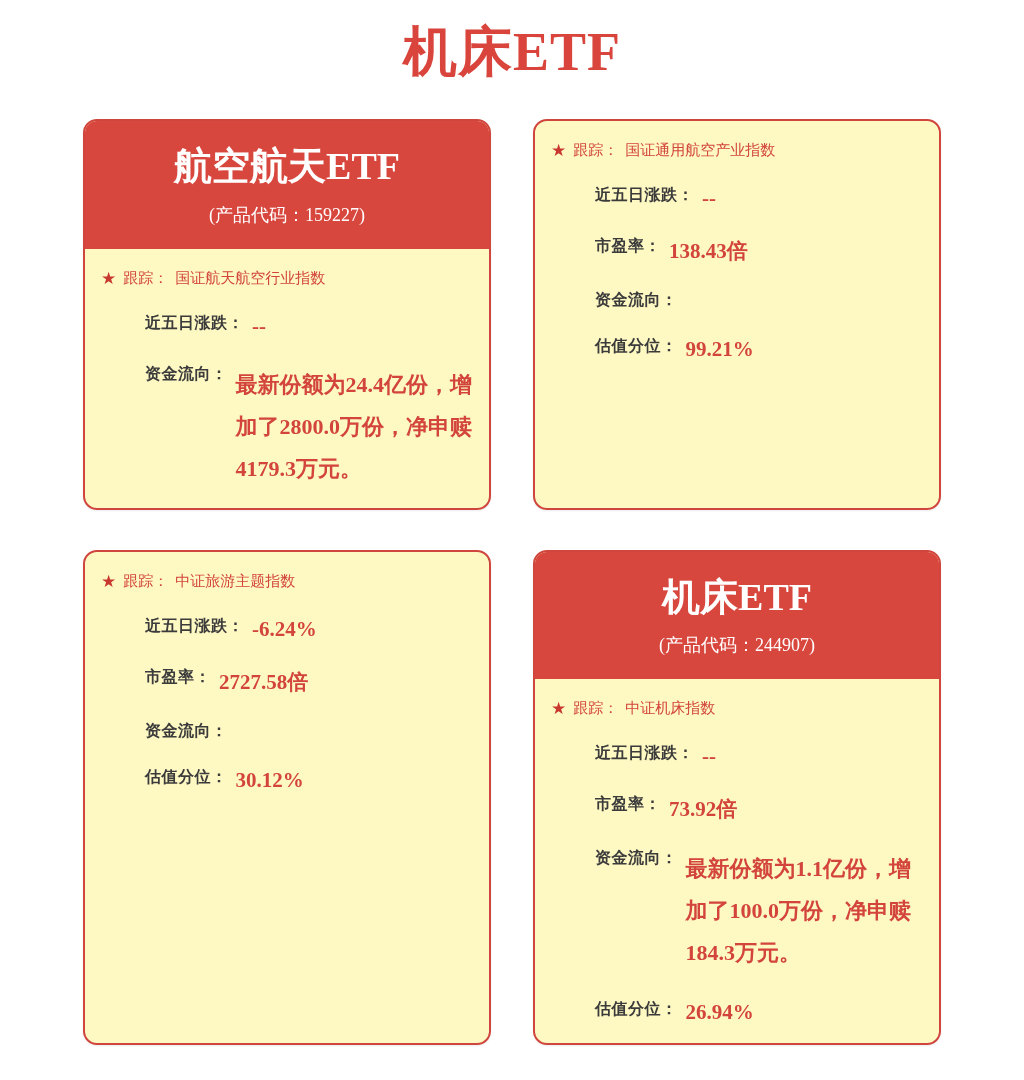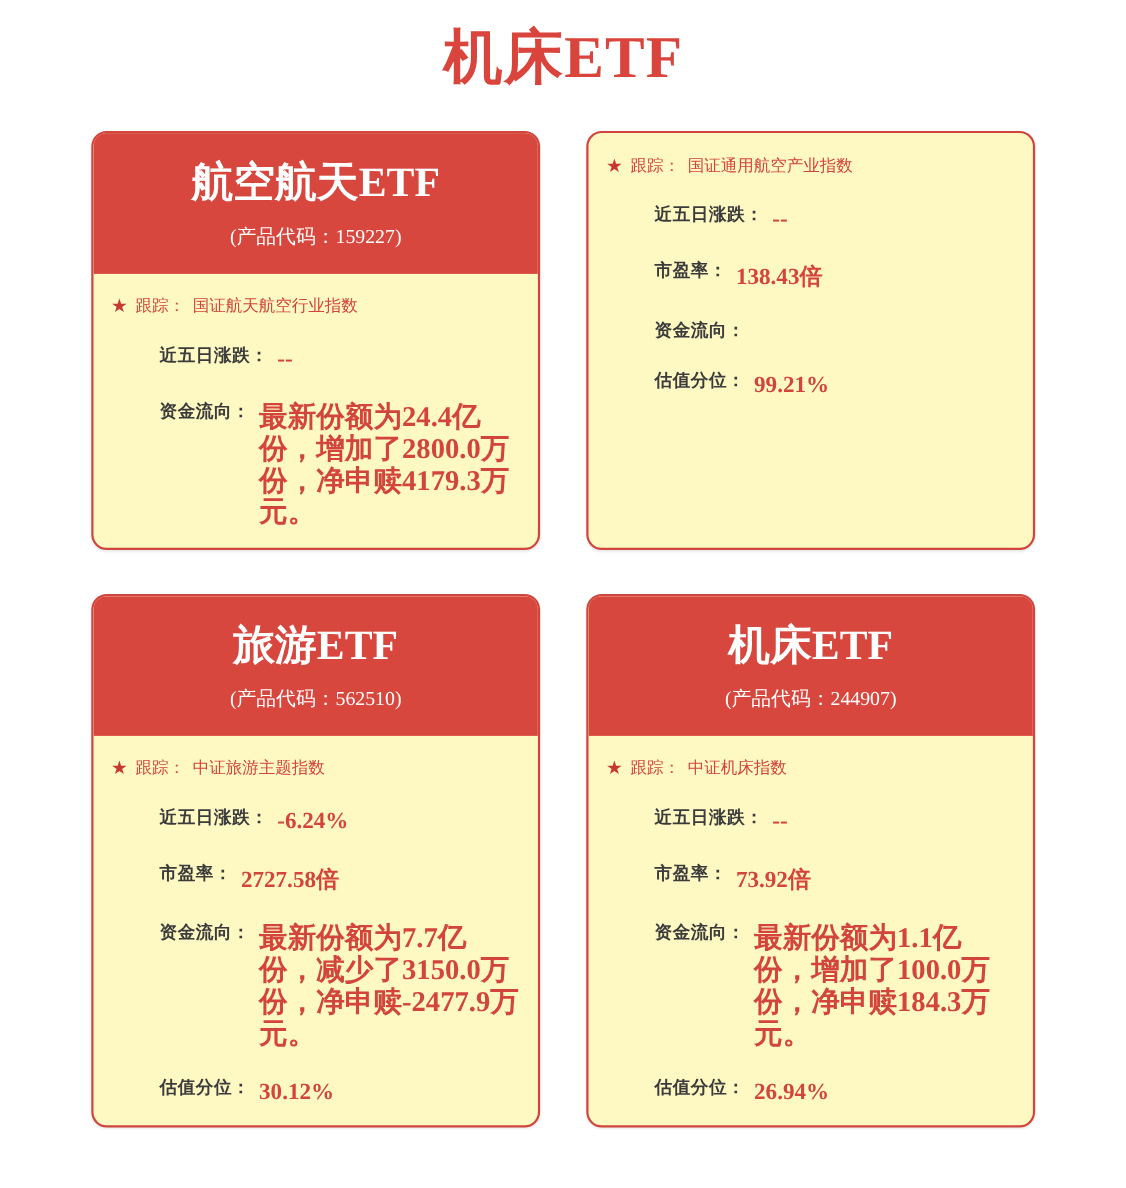--- a/index.html
+++ b/index.html
@@ -87,22 +87,22 @@
     margin-left: 44px;
   }
   .metric-value {
     font-size: 21px;
     font-weight: bold;
     color: #d2443c;
     font-family: "Liberation Serif", serif;
     padding-top: 1px;
   }
   .metric-row.flow .metric-value {
-    font-size: 26px;
-    line-height: 29px;
+    font-size: 22px;
+    line-height: 42px;
     padding-top: 0;
   }
 </style>
 </head>
 <body>
 
 <h1 class="page-title">机床ETF</h1>
 
 <div class="card-grid">
 
@@ -147,41 +147,36 @@
         <span class="metric-label">资金流向：</span>
       </div>
       <div class="metric-row">
         <span class="metric-label">估值分位：</span>
         <span class="metric-value">99.21%</span>
       </div>
     </div>
   </div>
 
   <div class="card">
-    <div class="card-header">
-      <div class="card-title">旅游ETF</div>
-      <div class="card-code">(产品代码：562510)</div>
-    </div>
     <div class="card-body">
       <div class="track-row">
         <span class="star-icon">★</span>
         <span class="track-label">跟踪：</span>
         <span class="track-value">中证旅游主题指数</span>
       </div>
       <div class="metric-row">
         <span class="metric-label">近五日涨跌：</span>
         <span class="metric-value">-6.24%</span>
       </div>
       <div class="metric-row">
         <span class="metric-label">市盈率：</span>
         <span class="metric-value">2727.58倍</span>
       </div>
       <div class="metric-row flow">
         <span class="metric-label">资金流向：</span>
-        <span class="metric-value">最新份额为7.7亿份，减少了3150.0万份，净申赎-2477.9万元。</span>
       </div>
       <div class="metric-row">
         <span class="metric-label">估值分位：</span>
         <span class="metric-value">30.12%</span>
       </div>
     </div>
   </div>
 
   <div class="card">
     <div class="card-header">

